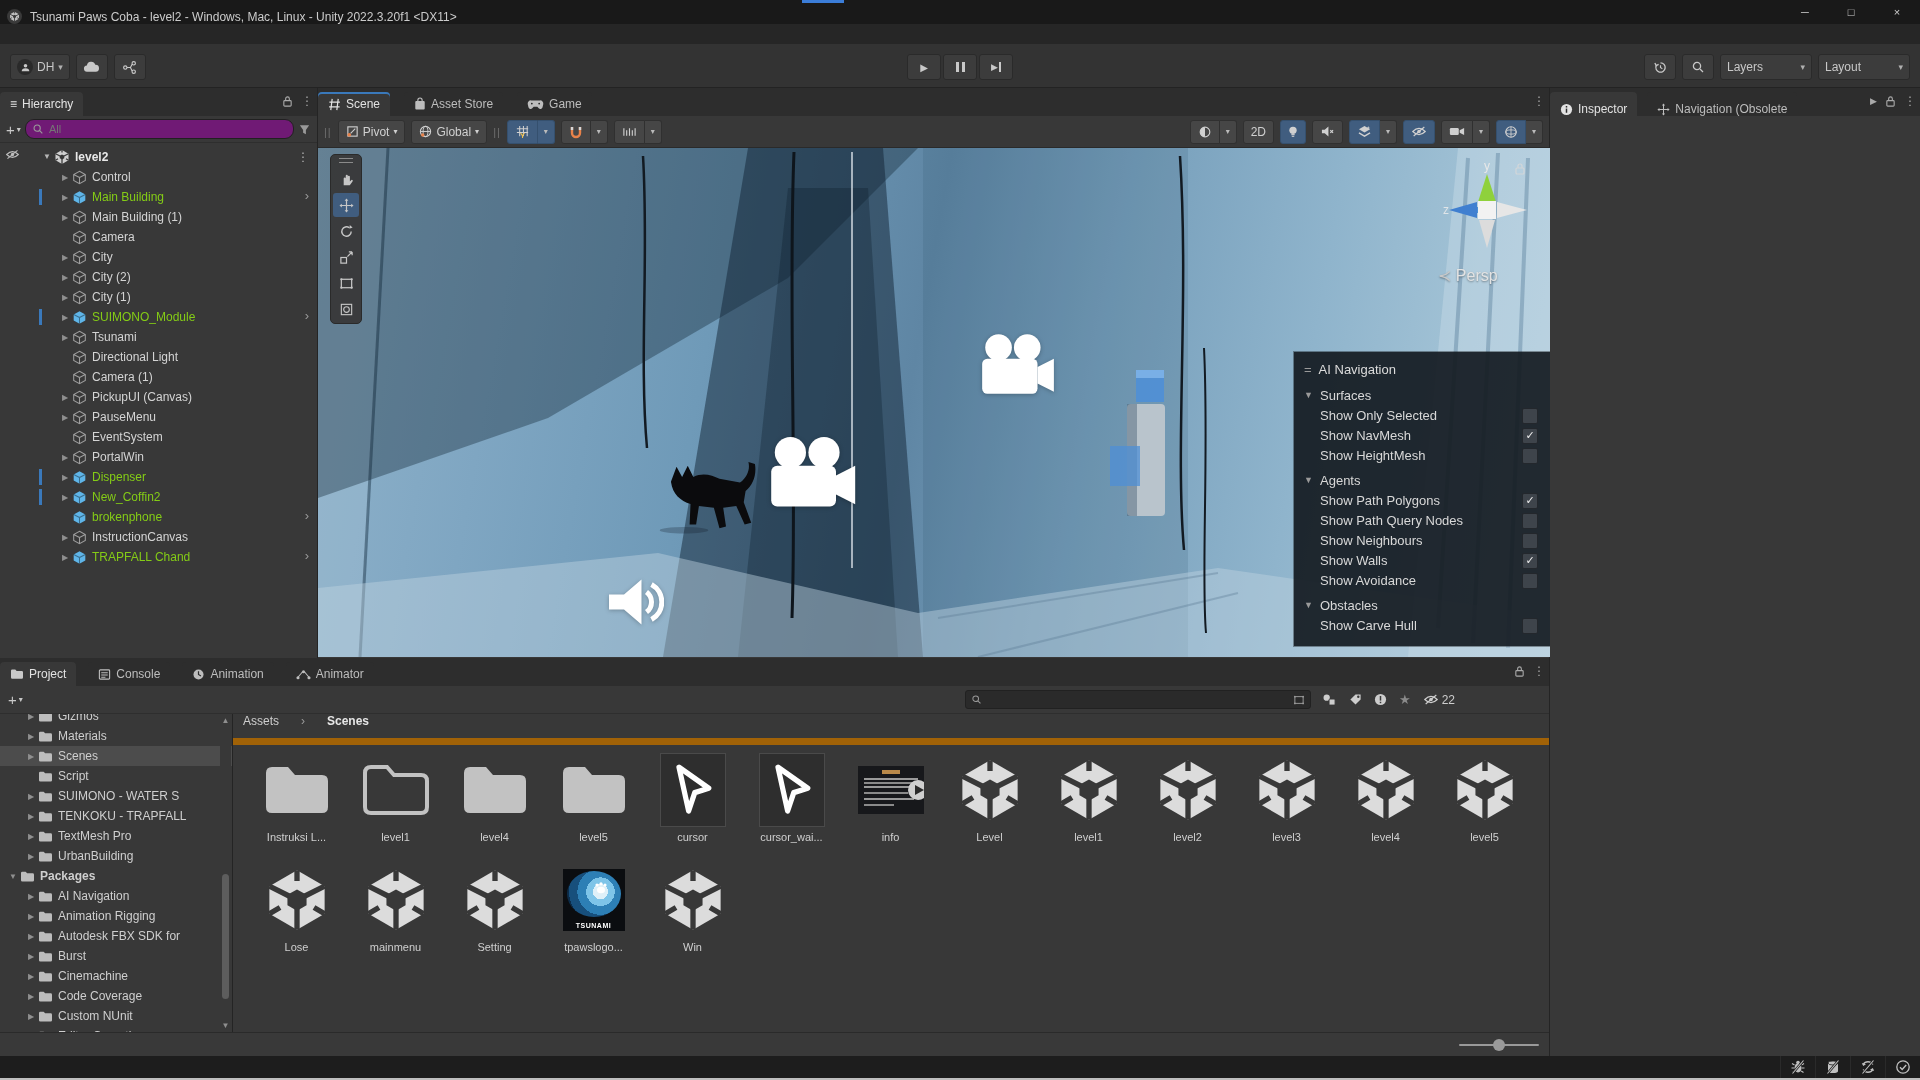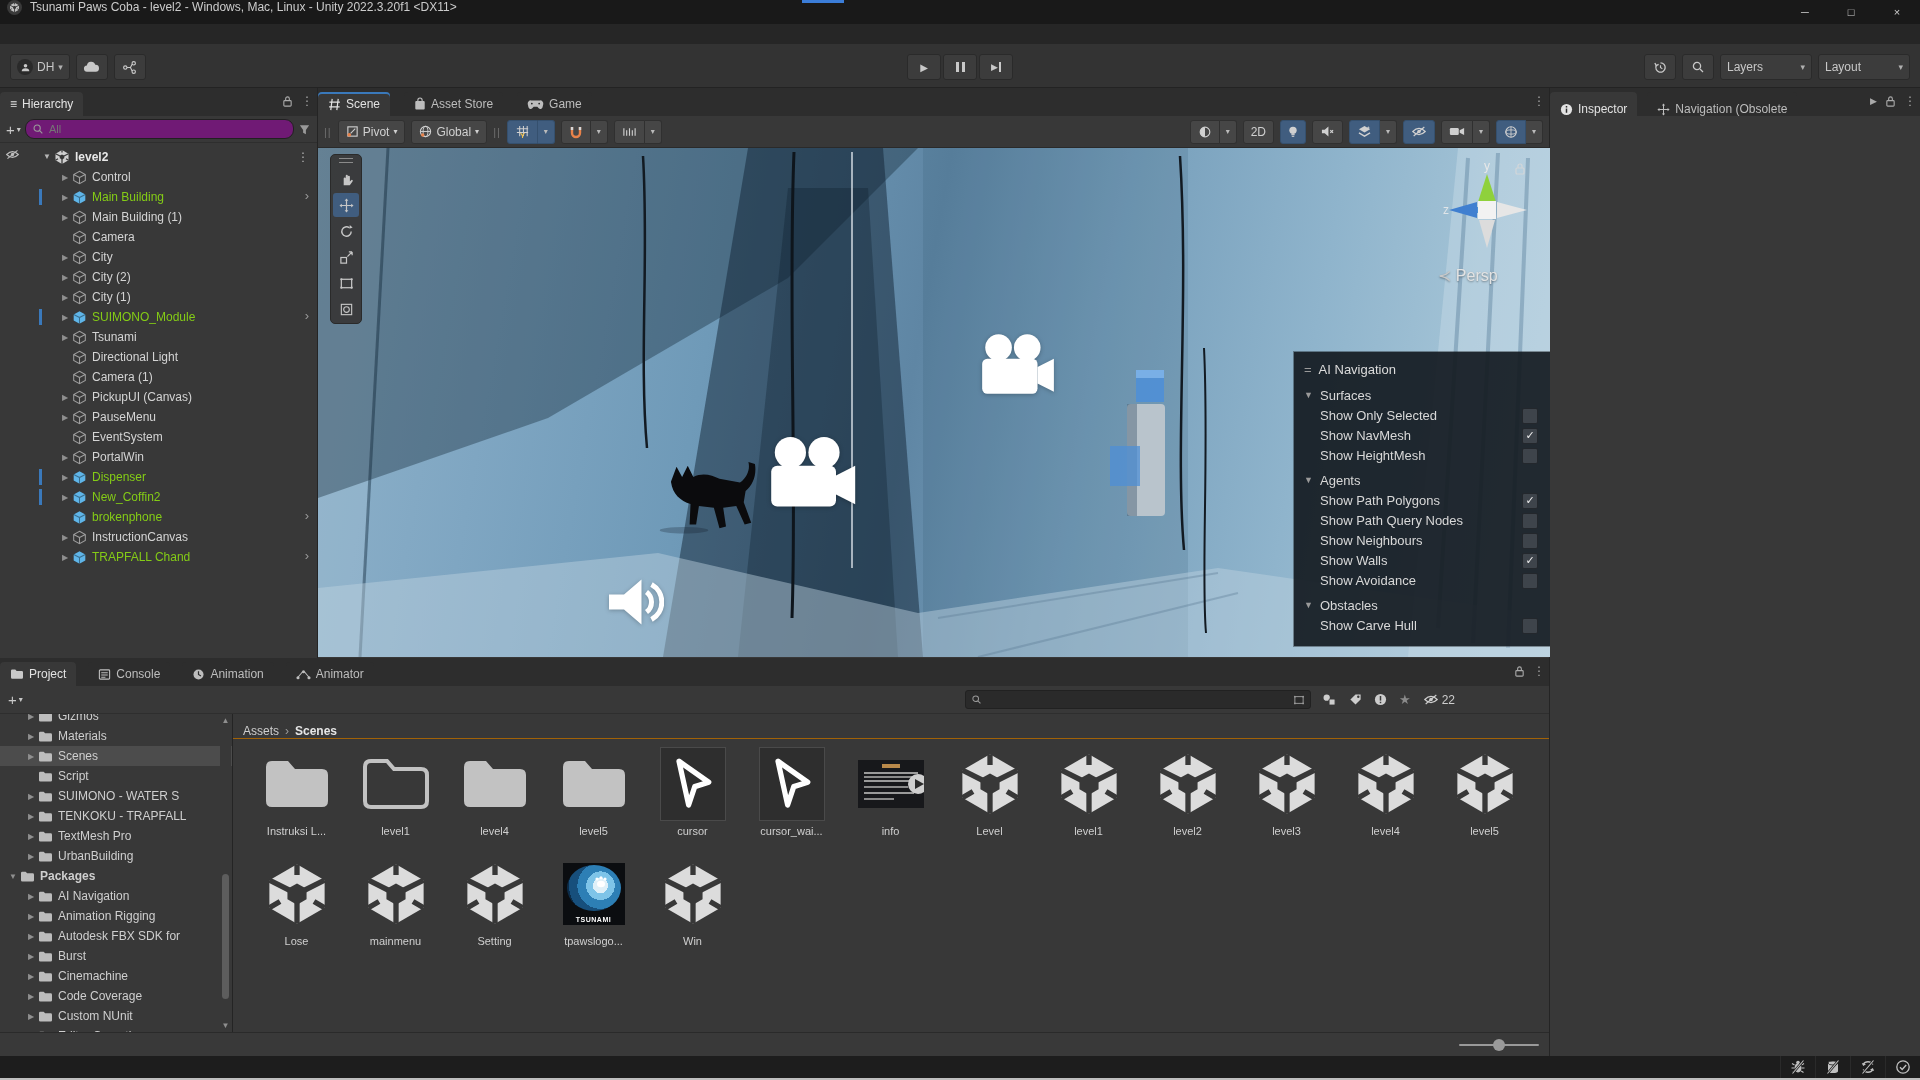--- a/index.html
+++ b/index.html
@@ -1,21 +1,21 @@
 <!DOCTYPE html>
 <html><head>
 <meta charset="utf-8">
 <style>
   html,body{margin:0;padding:0;background:#111;}
   .app{position:relative;width:1920px;height:1080px;overflow:hidden;background:#242424;
        font-family:"Liberation Sans",sans-serif;color:#d2d2d2;font-size:12px;
        -webkit-font-smoothing:antialiased;user-select:none;}
   svg{display:block}
   
-  .titlebar{position:absolute;left:0;top:0;width:1920px;height:24px;background:#191919;display:flex;align-items:flex-start;}
+  .titlebar{position:absolute;left:0;top:0;width:1920px;height:24px;background:#191919;display:flex;align-items:flex-end;}
   .titlebar .appicon{width:15px;height:15px;border-radius:50%;background:#3a3a3a;margin:0 8px 0 7px;display:flex;align-items:center;justify-content:center;color:#bdbdbd;}
   .titlebar .title{color:#cccccc;font-size:12px;}
   .titlebar .blue-accent{position:absolute;left:802px;top:0;width:42px;height:3px;background:#3b7dd8;}
   .wincontrols{position:absolute;right:0;top:0;display:flex;height:24px;}
   .winbtn{width:46px;height:24px;display:flex;align-items:center;justify-content:center;color:#cfcfcf;font-size:11px;}
   
   .menubar{position:absolute;left:0;top:24px;width:1920px;height:20px;background:#262626;display:flex;align-items:center;padding-left:6px;box-sizing:border-box;}
   .menu-item{padding:0 9px;color:#e0e0e0;font-size:12px;line-height:20px;}
   
   .toolbar{position:absolute;left:0;top:44px;width:1920px;height:44px;background:#333333;border-bottom:1px solid #232323;box-sizing:border-box;}
@@ -113,21 +113,21 @@
   .trow{height:20px;display:flex;align-items:center;padding-left:24px;position:relative;color:#cfcfcf;white-space:nowrap;}
   .trow.root{padding-left:6px;font-weight:bold;}
   .trow.selected{background:#4c4c4c;}
   .trow .exp-a{width:14px;color:#8f8f8f;font-size:8px;visibility:hidden;text-align:center;flex:none;}
   .trow.exp .exp-a,.trow.open .exp-a{visibility:visible}
   .trow .fic{width:15px;height:13px;color:#bdbdbd;margin-right:5px;flex:none;}
   .vscroll{position:absolute;right:1px;top:0;width:11px;height:100%;background:#383838;}
   .vscroll .thumb{position:absolute;left:2px;width:7px;border-radius:4px;background:#5d5d5d;}
   .vscroll .sa{position:absolute;left:0;width:11px;color:#8f8f8f;font-size:8px;text-align:center;}
   .pgrid{flex:1;display:flex;flex-direction:column;}
-  .crumbs{height:24px;display:flex;align-items:flex-end;gap:6px;padding-left:10px;background:#383838;border-bottom:1px solid #a16207;color:#cfcfcf;}
+  .crumbs{height:24px;display:flex;align-items:flex-start;gap:22px;padding-left:10px;background:#383838;border-bottom:7px solid #a16207;color:#cfcfcf;}
   .crumbs .cur{font-weight:bold;color:#e6e6e6;}
   .files{flex:1;display:flex;flex-wrap:wrap;align-content:flex-start;padding:6px 0 0 14px;}
   .file{width:99px;height:104px;display:flex;flex-direction:column;align-items:center;margin-bottom:6px;}
   .file .fi{width:78px;height:78px;display:flex;align-items:center;justify-content:center;position:relative;}
   .file .flabel{font-size:11px;color:#cfcfcf;margin-top:2px;max-width:96px;overflow:hidden;white-space:nowrap;}
   .fi .v{display:none}
   .file.folder  .v.icon-folder{display:block;color:#c2c2c2}
   .file.outline .v.icon-folder-o{display:block;color:#c2c2c2}
   .file.scene   .v.icon-scene{display:block}
   .file.cursor  .v.icon-cursor{display:flex}

